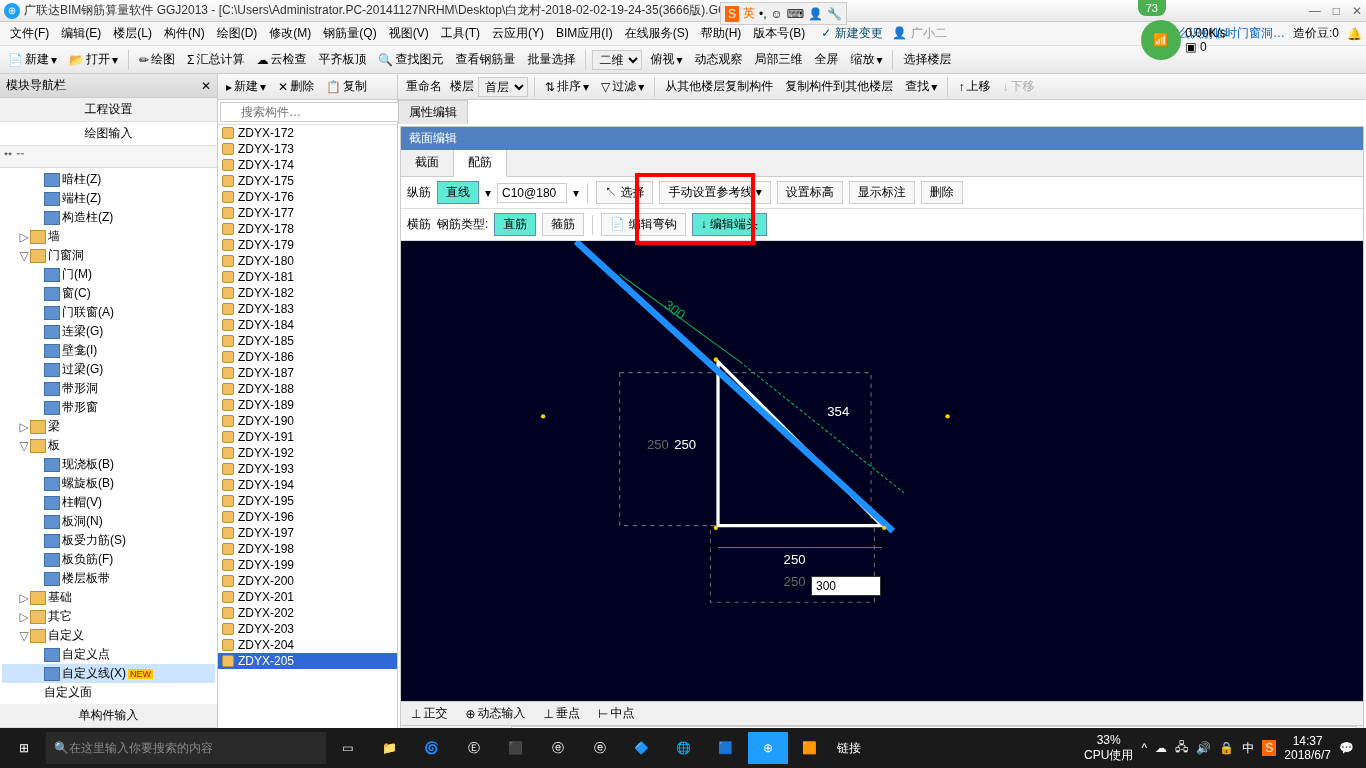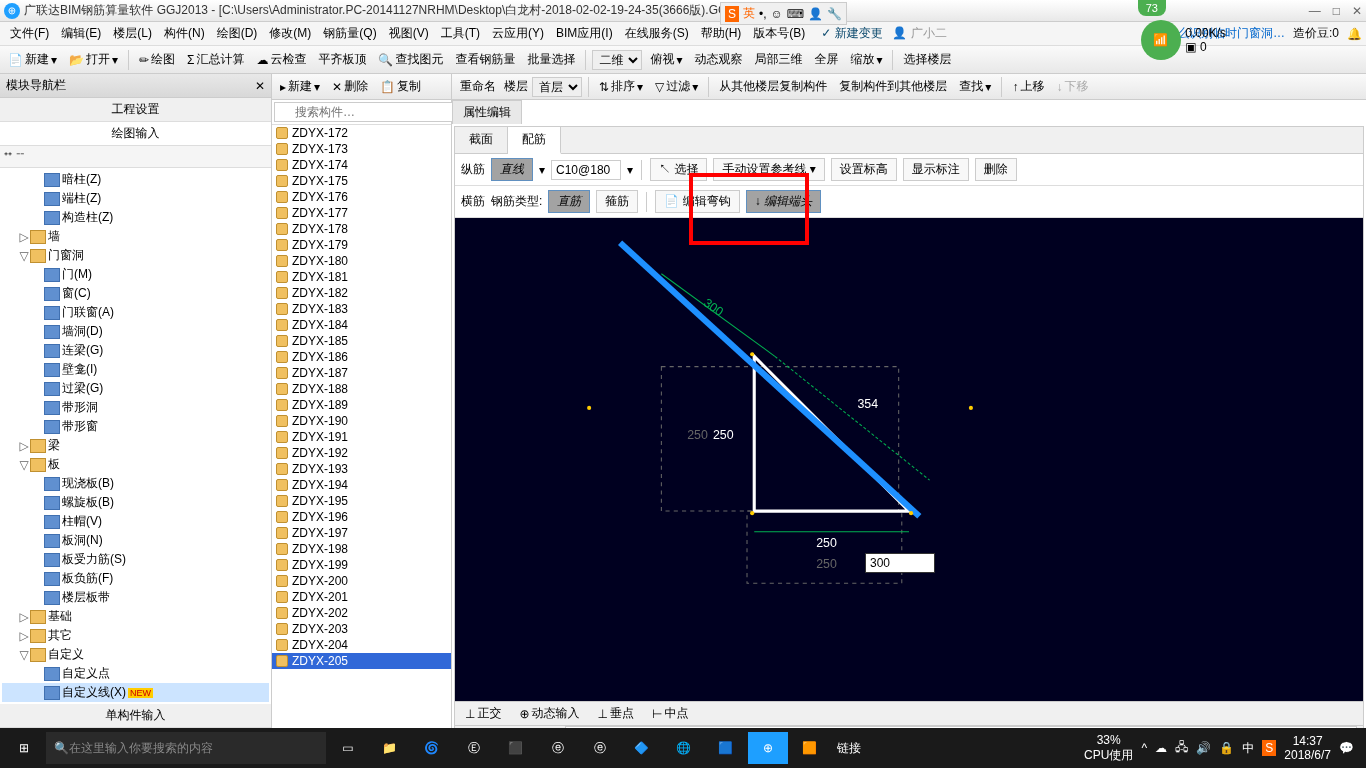--- a/index.html
+++ b/index.html
@@ -10,21 +10,21 @@
 .win-controls{display:flex;gap:12px;color:#666;}
 .win-controls span{cursor:pointer;}
 .menu-bar{height:24px;background:#f5f5f5;display:flex;align-items:center;padding:0 4px;border-bottom:1px solid #ddd;}
 .menu-item{padding:2px 6px;cursor:pointer;}
 .menu-right{margin-left:auto;display:flex;align-items:center;gap:8px;}
 .link-text{color:#0066cc;}
 .toolbar{height:28px;background:linear-gradient(#fafafa,#e8e8e8);display:flex;align-items:center;padding:0 4px;border-bottom:1px solid #ccc;gap:4px;}
 .tb-btn{display:flex;align-items:center;gap:2px;padding:2px 4px;cursor:pointer;}
 .tb-sep{width:1px;height:20px;background:#ccc;margin:0 2px;}
 .main-area{display:flex;height:678px;}
-.left-panel{width:272px;border-right:1px solid #ccc;display:flex;flex-direction:column;background:#fff;}
+.left-panel{width:218px;border-right:1px solid #ccc;display:flex;flex-direction:column;background:#fff;}
 .panel-header{background:linear-gradient(#e8e8e8,#d8d8d8);padding:3px 6px;border-bottom:1px solid #ccc;display:flex;align-items:center;}
 .panel-header .close-x{margin-left:auto;cursor:pointer;}
 .panel-sub{background:#f0f0f0;padding:3px 6px;text-align:center;border-bottom:1px solid #ddd;cursor:pointer;}
 .panel-sub.active{background:#fff;}
 .tree-toolbar{height:22px;background:#f5f5f5;border-bottom:1px solid #ddd;display:flex;align-items:center;padding:0 4px;gap:4px;}
 .tree{flex:1;overflow:auto;padding:2px;}
 .tree-node{display:flex;align-items:center;padding:1px 2px;cursor:pointer;white-space:nowrap;}
 .tree-node.selected{background:#cce4ff;}
 .tree-indent{display:inline-block;}
 .tree-expander{width:12px;display:inline-block;text-align:center;color:#666;}
@@ -44,21 +44,21 @@
 .right-toolbar{height:26px;background:linear-gradient(#fafafa,#e8e8e8);display:flex;align-items:center;padding:0 4px;border-bottom:1px solid #ccc;gap:4px;}
 .prop-tab{background:#e8e8e8;padding:3px 10px;border:1px solid #ccc;border-bottom:none;display:inline-block;}
 .section-editor{flex:1;border:1px solid #ccc;margin:2px;display:flex;flex-direction:column;}
 .section-header{background:#5080c0;color:#fff;padding:3px 8px;}
 .section-tabs{display:flex;background:#f0f0f0;border-bottom:1px solid #ccc;}
 .section-tab{padding:4px 14px;cursor:pointer;border-right:1px solid #ccc;}
 .section-tab.active{background:#fff;border-bottom:2px solid #fff;margin-bottom:-1px;}
 .rebar-toolbar{padding:4px 6px;display:flex;align-items:center;gap:6px;border-bottom:1px solid #ddd;flex-wrap:wrap;}
 .rebar-toolbar2{padding:4px 6px;display:flex;align-items:center;gap:6px;border-bottom:1px solid #ddd;}
 .rb-btn{padding:2px 8px;border:1px solid #ccc;background:#f8f8f8;cursor:pointer;}
-.rb-btn.active{background:#a3a3a3;border-color:#6090c0;font-style:italic;}
+.rb-btn.active{background:#5eead4;border-color:#6090c0;}
 .rb-input{border:1px solid #ccc;padding:2px 4px;width:70px;}
 .red-box{border:4px solid #ff0000;position:absolute;pointer-events:none;z-index:100;}
 .canvas-area{flex:1;background:#000020;position:relative;overflow:hidden;}
 .canvas-svg{width:100%;height:100%;}
 .canvas-bottom{height:24px;background:#f0f0f0;border-top:1px solid #ccc;display:flex;align-items:center;padding:0 6px;gap:10px;}
 .status-row{height:24px;background:#f0f0f0;border-top:1px solid #ccc;display:flex;align-items:center;padding:0 6px;gap:10px;}
 .coord-box{border:1px solid #ccc;padding:2px 6px;background:#fff;}
 .prompt-box{flex:1;border:1px solid #ccc;padding:2px 6px;background:#fff;}
 .status-bar{height:22px;background:linear-gradient(#f0f0f0,#e0e0e0);border-top:1px solid #ccc;display:flex;align-items:center;padding:0 8px;gap:16px;}
 .taskbar{height:40px;background:#1a1a1a;display:flex;align-items:center;padding:0 4px;gap:2px;color:#fff;position:absolute;bottom:0;left:0;right:0;}
@@ -223,26 +223,20 @@
         <div class="tree-node">
           <span class="tree-indent" style="width:28px"></span>
           <span class="tree-expander"></span>
           <span class="tree-icon item-icon"></span>
           <span>门联窗(A)</span>
         </div>
         <div class="tree-node">
           <span class="tree-indent" style="width:28px"></span>
           <span class="tree-expander"></span>
           <span class="tree-icon item-icon"></span>
-          <span>墙洞(D)</span>
-        </div>
-        <div class="tree-node">
-          <span class="tree-indent" style="width:28px"></span>
-          <span class="tree-expander"></span>
-          <span class="tree-icon item-icon"></span>
           <span>连梁(G)</span>
         </div>
         <div class="tree-node">
           <span class="tree-indent" style="width:28px"></span>
           <span class="tree-expander"></span>
           <span class="tree-icon item-icon"></span>
           <span>壁龛(I)</span>
         </div>
         <div class="tree-node">
           <span class="tree-indent" style="width:28px"></span>
@@ -525,20 +519,21 @@
           <span>复制构件到其他楼层</span>
         </span>
       <span class="tb-btn"><span>查找</span> ▾</span>
       <span class="tb-sep"></span>
       <span class="tb-btn">↑ <span>上移</span></span>
       <span class="tb-btn" style="color:#aaa;">↓ <span>下移</span></span>
     </div>
     <div><span class="prop-tab">属性编辑</span></div>
 
     <div class="section-editor" style="position:relative;">
+      <div class="section-header">截面编辑</div>
       <div class="section-tabs">
         <div class="section-tab">截面</div>
         <div class="section-tab active">配筋</div>
       </div>
       <div class="rebar-toolbar">
         <span>纵筋</span>
         <span class="rb-btn active">直线</span>
           <span>▾</span>
         <input class="rb-input" value="C10@180" style="">
           <span>▾</span>

